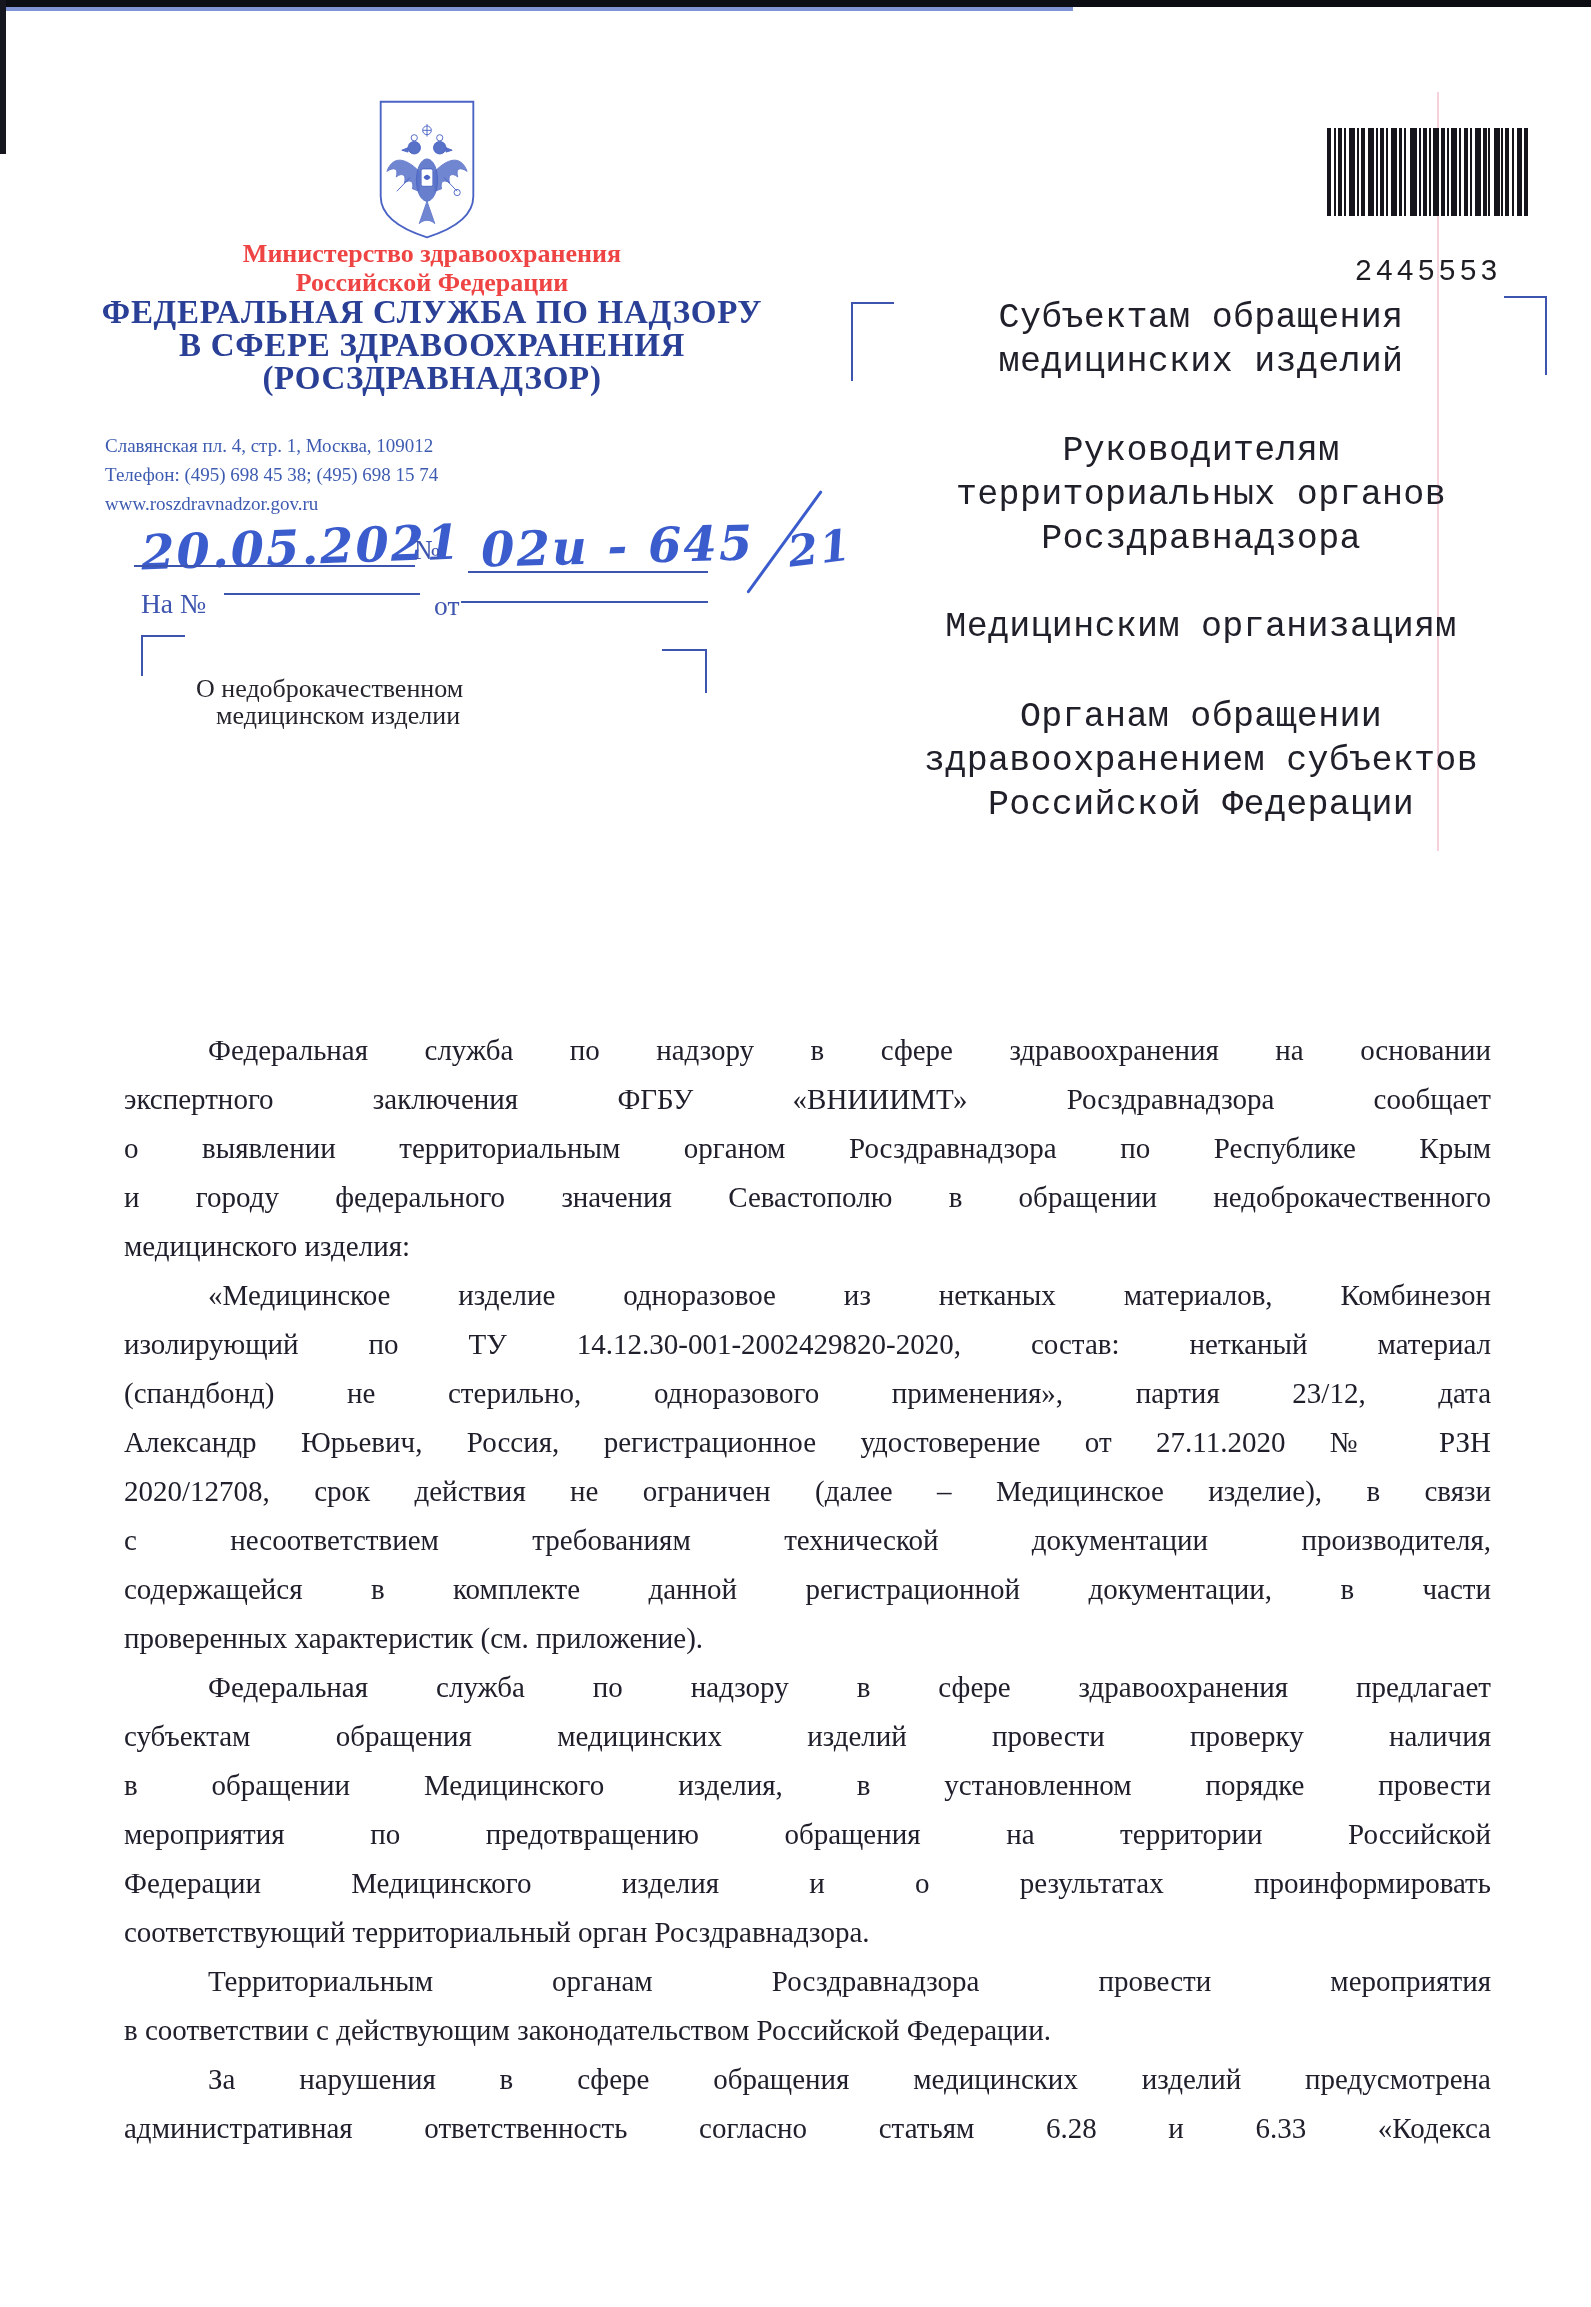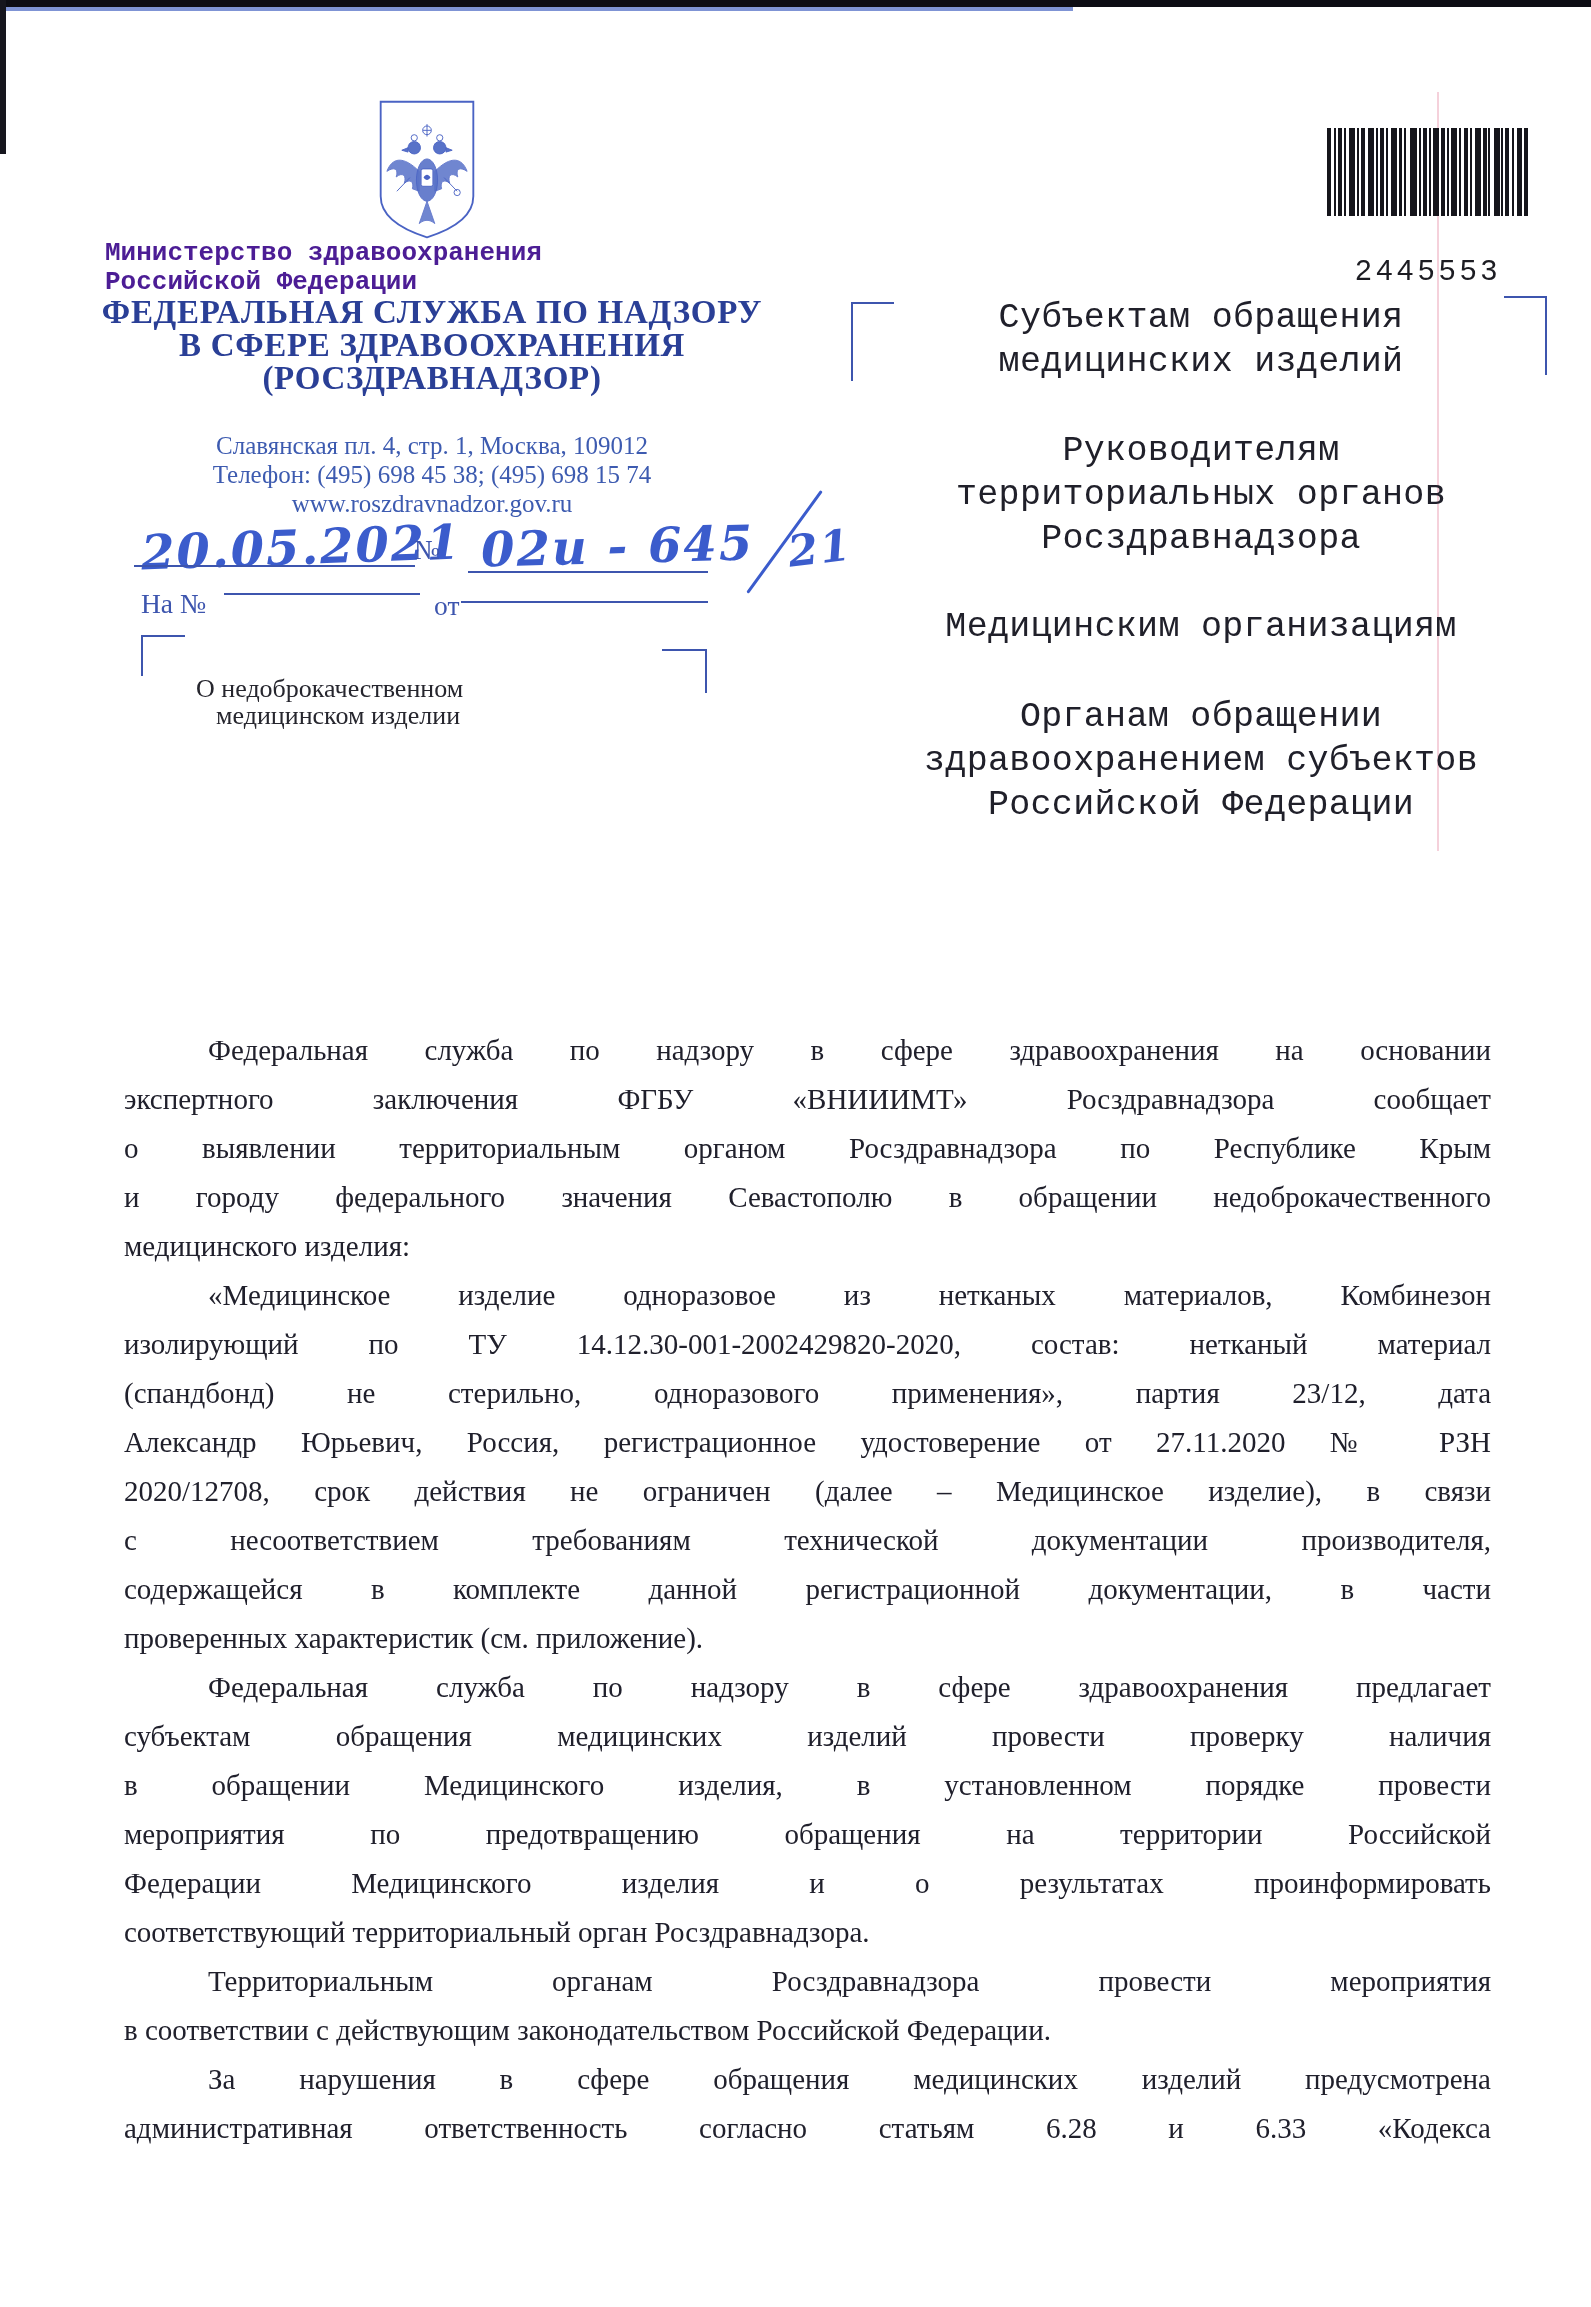--- a/index.html
+++ b/index.html
@@ -11,26 +11,26 @@
     overflow:hidden;
   }
   
   .scan-top{position:absolute;left:0;top:0;width:1591px;height:7.2px;background:#0d0d14;}
   .scan-top-blue{position:absolute;left:0;top:7.2px;width:1073px;height:3.9px;background:#3a5bbf;opacity:.65;}
   .scan-left{position:absolute;left:0;top:0;width:5.9px;height:154px;background:#16161e;}
   .fold-line{position:absolute;left:1437px;top:92px;width:2px;height:759px;background:rgba(236,164,184,.5);}
 
   
   .emblem{position:absolute;left:373px;top:98px;width:108px;height:143px;}
-  .ministry{position:absolute;left:105px;top:239px;width:654px;text-align:left;
-    color:#4c1d95;font-weight:bold;font-size:26px;line-height:29.4px;font-family:Liberation Mono, monospace;}
+  .ministry{position:absolute;left:105px;top:239px;width:654px;text-align:center;
+    color:#ef4444;font-weight:bold;font-size:26px;line-height:29.4px;}
   .agency{position:absolute;left:72px;top:296px;width:720px;text-align:center;
     color:#2a3f96;font-weight:bold;font-size:33px;line-height:33px;letter-spacing:0.7px;}
-  .addr{position:absolute;left:105px;top:431px;width:654px;text-align:center;
-    color:#3d5bb0;font-size:25px;line-height:29px;}
+  .addr{position:absolute;left:105px;top:431px;width:654px;
+    color:#3d5bb0;font-size:19px;line-height:29px;}
 
   
   .hand{font-family:"DejaVu Serif", serif;font-style:italic;font-weight:bold;
     color:#3b5ccc;letter-spacing:2px;}
   .hw-date{position:absolute;left:141px;top:519px;font-size:48px;transform:rotate(-2deg);}
   .hw-num{position:absolute;left:481px;top:518px;font-size:48px;transform:rotate(-1.5deg);}
   .hw-slash{position:absolute;left:783px;top:479px;width:3.3px;height:126px;background:#3b5ccc;
     border-radius:2px;transform:rotate(36deg);}
   .hw-21{position:absolute;left:788px;top:523px;font-size:43px;transform:rotate(-7deg);}
   .no-label{position:absolute;left:414px;top:534px;font-size:27.5px;color:#3d55ae;}

